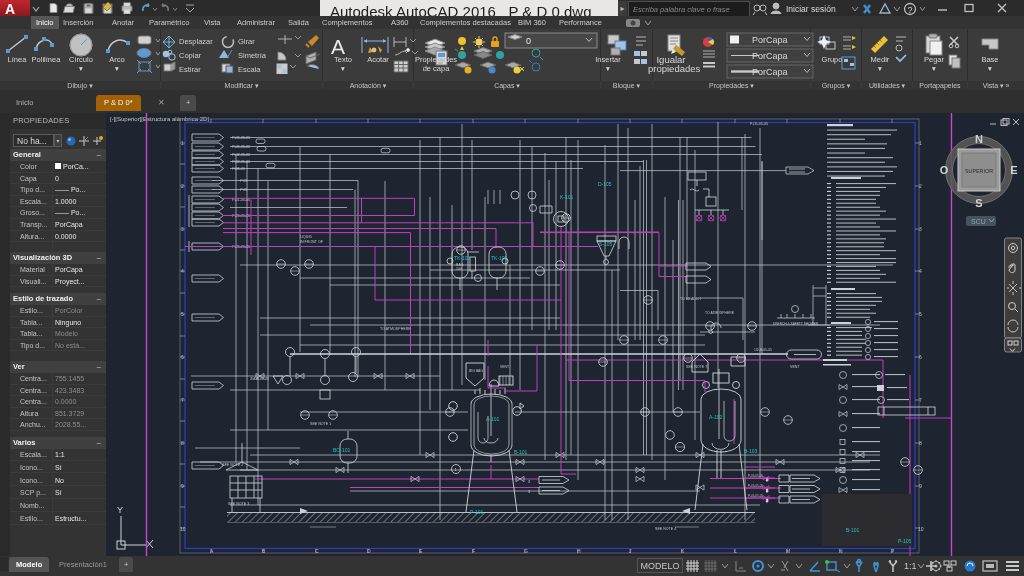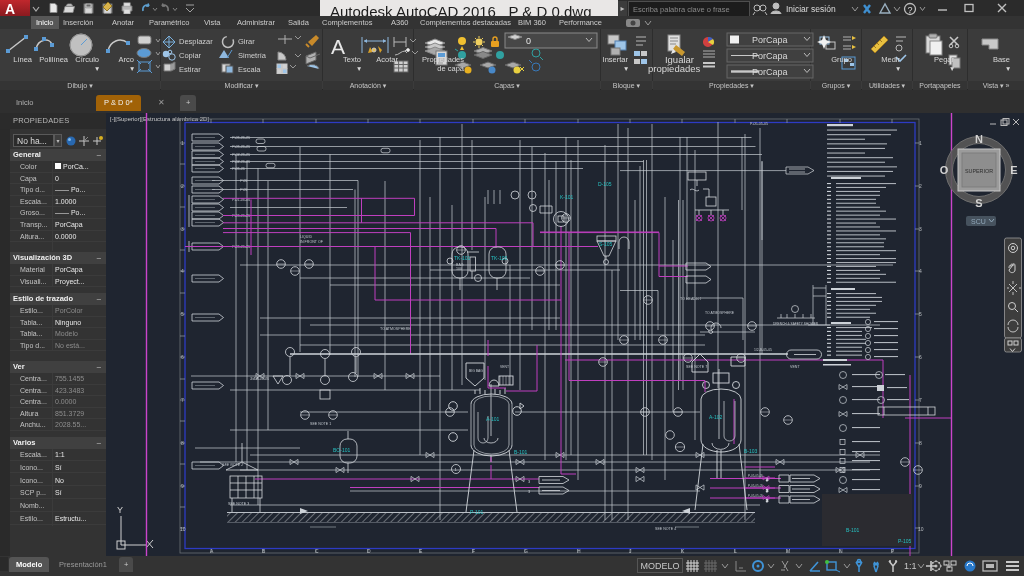--- a/index.html
+++ b/index.html
@@ -4,31 +4,31 @@
 <style>
 *{margin:0;padding:0;box-sizing:border-box;font-family:"Liberation Sans",sans-serif;}
 html,body{width:1024px;height:576px;overflow:hidden;background:#333;}
 #app{position:relative;width:1024px;height:576px;}
 .abs{position:absolute;}
 
 #titlebar{left:0;top:0;width:1024px;height:16px;background:#2b2b2b;}
 #titlewhite{left:320px;top:0;width:298px;height:16px;background:#e9e7e6;}
 #logo{left:0;top:0;width:30px;height:16px;background:linear-gradient(#c0272d,#8a1a1f);}
 #logoA{left:5px;top:1px;width:22px;height:16px;color:#fff;font-weight:bold;font-size:14px;}
-#search{left:628px;top:1px;width:122px;height:16px;background:#1c1c1c;border:1px solid #4e4e4e;color:#8a8a8a;font-size:7.5px;padding:3px 4px;}
+#search{left:628px;top:1px;width:122px;height:16px;background:#1c1c1c;border:1px solid #4e4e4e;color:#8a8a8a;font-style:italic;font-size:7.5px;padding:3px 4px;}
 #searcharr{left:618px;top:1px;width:9px;height:16px;background:#3c3c3c;color:#bbb;font-size:8px;text-align:center;line-height:16px;}
 
 #tabrow{left:0;top:16px;width:1024px;height:13px;background:#333333;}
 .rtab{position:absolute;top:16px;height:13px;line-height:13px;color:#cbcbcb;font-size:7.5px;}
 .rtab.active{background:#575757;color:#fff;padding:0 5px;margin-left:-5px;}
 
 #ribbon{left:0;top:29px;width:1024px;height:61px;background:#3b3b3b;border-bottom:1px solid #262626;}
 .psep{position:absolute;width:1px;height:52px;background:#2d2d2d;}
 .plabelrow{position:absolute;top:81px;height:9px;line-height:9px;background:#343434;color:#c6c6c6;font-size:7px;text-align:center;}
-.bigbtn{position:absolute;color:#d8d8d8;font-size:7.5px;text-align:right;line-height:8.5px;}
+.bigbtn{position:absolute;color:#d8d8d8;font-size:7.5px;text-align:center;line-height:8.5px;}
 .sml{position:absolute;color:#cfcfcf;font-size:7.5px;}
 
 #filetabs{left:0;top:90px;width:1024px;height:23px;background:#2f2f2f;}
 .ftab{position:absolute;top:95px;height:16px;line-height:16px;font-size:7.5px;padding:0 8px;border-radius:3px 3px 0 0;}
 
 #palette{left:0;top:113px;width:106px;height:443px;background:#333333;}
 #palstrip{left:0;top:113px;width:10px;height:443px;background:#2a2a2a;}
 #paltitle{left:0;top:113px;width:106px;height:16px;background:#2b2b2b;color:#b9b9b9;font-size:7.5px;line-height:16px;padding-left:13px;letter-spacing:.2px;}
 .phead{position:absolute;left:10px;width:96px;height:12px;background:#404040;color:#f0f0f0;font-size:7.5px;font-weight:bold;line-height:12px;padding-left:3px;}
 .phead .min{position:absolute;right:5px;top:0;font-weight:normal;color:#cccccc;}

